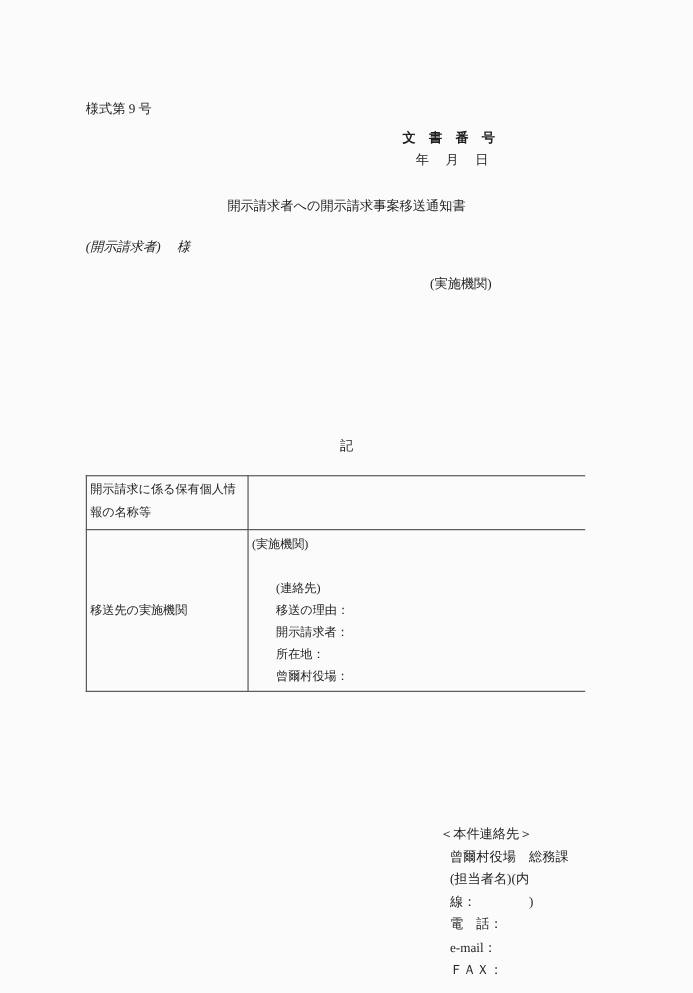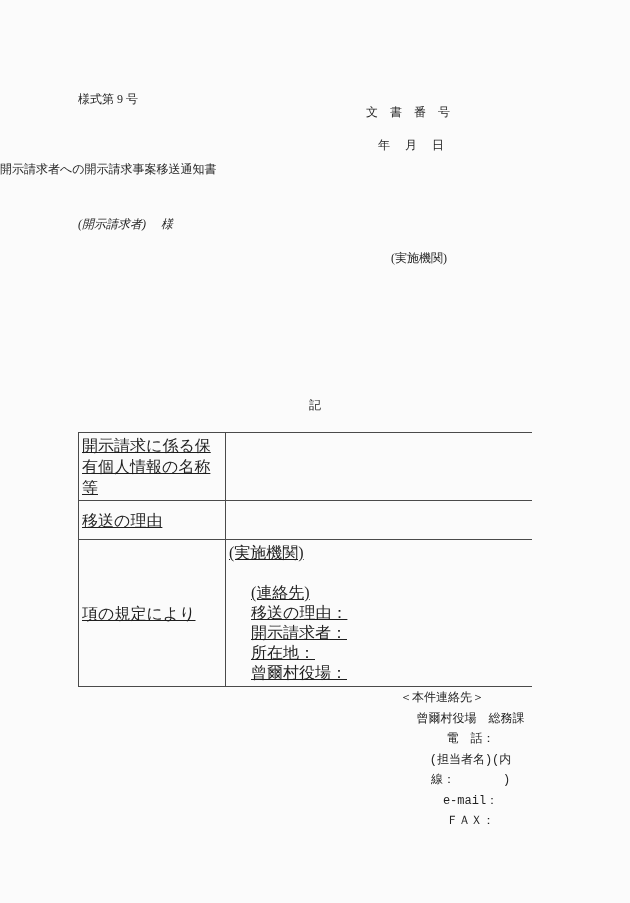--- a/index.html
+++ b/index.html
@@ -12,62 +12,60 @@
     width: 532px;
     height: 903px;
     background: #fbfbfb;
     font-family: "Liberation Serif", "DejaVu Serif", serif;
     color: #1f1f1f;
     font-size: 12px;
     overflow: hidden;
   }
   .abs { position: absolute; }
   .form-number { left: 78px; top: 91px; }
-  .doc-number  { right: 82px; top: 104px; }
+  .doc-number  { right: 82px; top: 117px; font-weight: bold; }
   .date-hdr    { right: 88px; top: 137px; }
-  .doc-title   { left: 0; top: 161px; width: 630px; }
+  .doc-title   { left: 0; top: 179px; width: 630px; text-align: center; }
   .addressee   { left: 78px; top: 216px; font-style: italic; }
   .issuer      { right: 85px; top: 250px; }
   .body-par    { left: 78px; top: 295px; width: 474px; }
   .body-par .line { line-height: 22.5px; min-height: 22.5px; white-space: nowrap; }
   .ki          { left: 0; top: 397px; width: 630px; text-align: center; }
 
   table.info {
     position: absolute;
     left: 78px;
     top: 432px;
     width: 467px;
     border-collapse: collapse;
-    font-size: 16px;
+    font-size: 11px;
     color: #1f1f1f;
-    text-decoration: underline;
   }
   table.info td {
     border: 1px solid #4a4a4a;
     padding: 2px 3px;
     vertical-align: middle;
     line-height: 21px;
   }
   td.lbl { width: 140px; }
   tr.r1 td { height: 44px; }
   tr.r1 td.lbl { vertical-align: top; }
   tr.r2 td { height: 27px; }
   tr.r3 td { height: 34px; }
   tr.r4 td.val { vertical-align: top; padding-top: 3px; padding-bottom: 3px; }
   .cell-line { min-height: 20px; line-height: 20px; }
   .cell-line.indent { padding-left: 22px; }
 
   .contact {
     position: absolute;
     left: 400px;
-    top: 688px;
+    top: 748px;
     line-height: 20.5px;
-    font-family: Liberation Mono, monospace;
   }
-  .contact .c-line { padding-left: 9px; min-height: 20.5px; text-align: center; }
+  .contact .c-line { padding-left: 9px; min-height: 20.5px; }
 </style>
 </head>
 <body>
 
 <div class="page">
 
   <div class="abs form-number">様式第 9 号</div>
 
   <div class="abs doc-number">文　書　番　号</div>
 
@@ -81,41 +79,37 @@
 
 
   <div class="abs ki">記</div>
 
   <table class="info">
     <tbody>
       <tr class="r1">
         <td class="lbl">開示請求に係る保有個人情報の名称等</td>
         <td class="val"></td>
       </tr>
-      <tr class="r3">
-        <td class="lbl">移送の理由</td>
-        <td class="val"></td>
-      </tr>
       <tr class="r4">
-        <td class="lbl">項の規定により</td>
+        <td class="lbl">移送先の実施機関</td>
         <td class="val">
           <div class="cell-line">(実施機関)</div>
           <div class="cell-line"></div>
           <div class="cell-line indent">(連絡先)</div>
           <div class="cell-line indent">移送の理由：</div>
           <div class="cell-line indent">開示請求者：</div>
           <div class="cell-line indent">所在地：</div>
           <div class="cell-line indent">曾爾村役場：</div>
         </td>
       </tr>
     </tbody>
   </table>
 
   <div class="contact">
     <div>＜本件連絡先＞</div>
     <div class="c-line">曾爾村役場　総務課</div>
+    <div class="c-line">(担当者名)(内線：　　　　)</div>
     <div class="c-line">電　話：</div>
-    <div class="c-line">(担当者名)(内線：　　　　)</div>
     <div class="c-line">e-mail：</div>
     <div class="c-line">ＦＡＸ：</div>
   </div>
 
 </div>
 
 </body></html>

